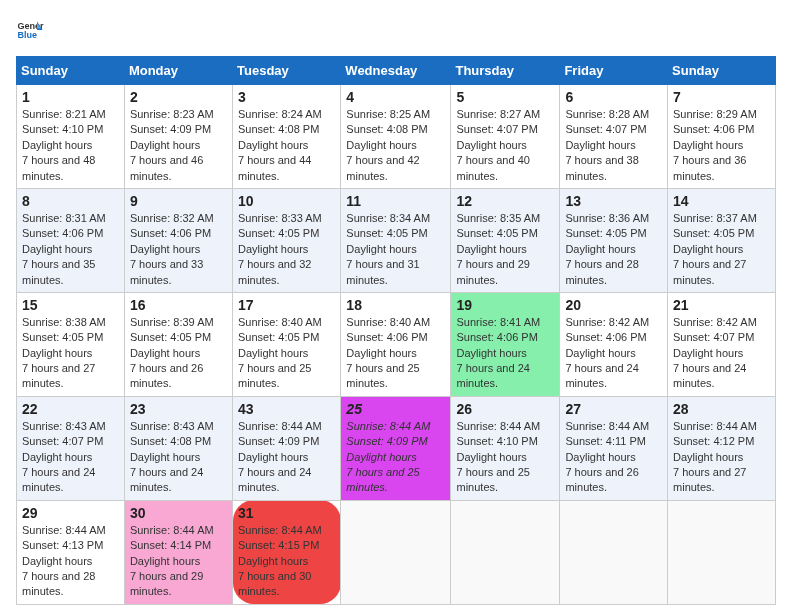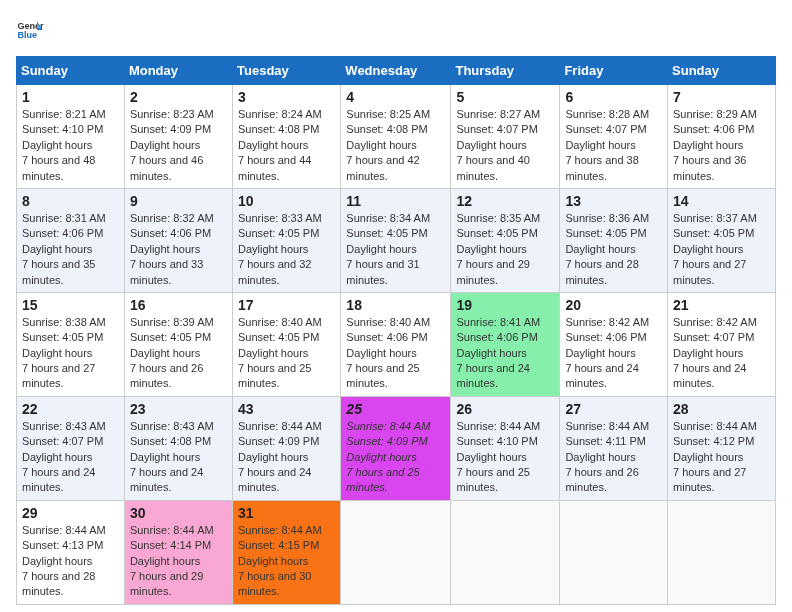--- a/index.html
+++ b/index.html
@@ -382,21 +382,21 @@
       </td>
         <td style="background: #f9a8d4; margin-top: 30px;">
         <span class="day-num">30</span>
         <div class="day-info">
           <span>Sunrise: 8:44 AM</span><br>
           <span>Sunset: 4:14 PM</span><br>
           <span>Daylight hours</span><br>
           <span>7 hours and 29 minutes.</span>
         </div>
       </td>
-        <td style="background: #f97316;">
+        <td style="background: #ef4444; border-radius: 21px;">
         <span class="day-num">31</span>
         <div class="day-info">
           <span>Sunrise: 8:44 AM</span><br>
           <span>Sunset: 4:15 PM</span><br>
           <span>Daylight hours</span><br>
           <span>7 hours and 30 minutes.</span>
         </div>
       </td>
         <td class="empty-cell"></td>
         <td class="empty-cell"></td>

